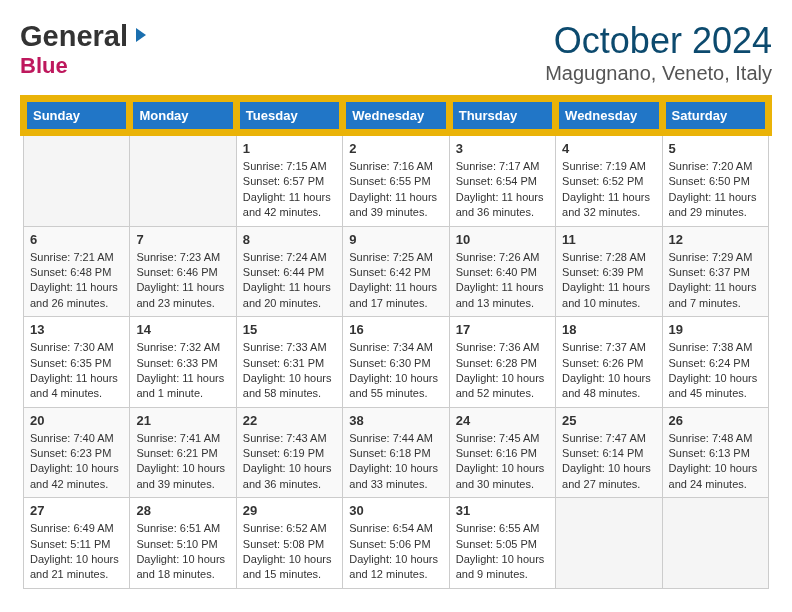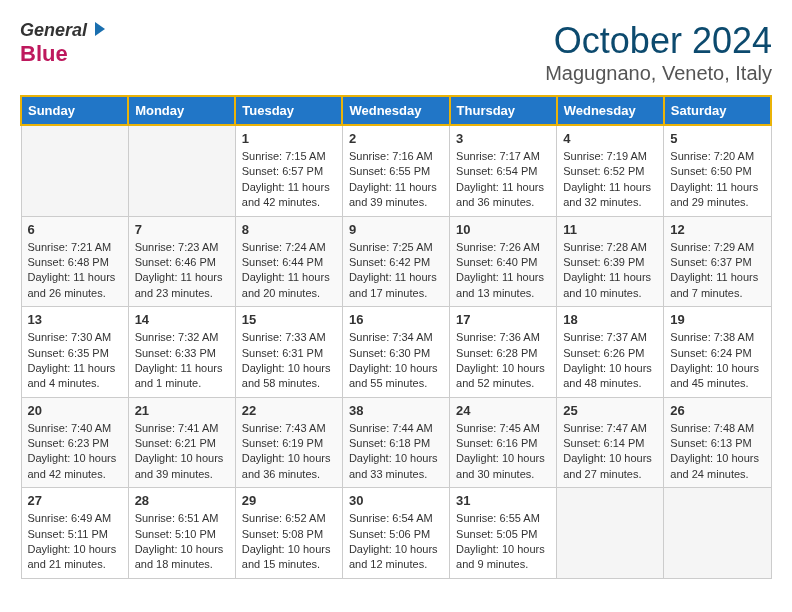--- a/index.html
+++ b/index.html
@@ -15,24 +15,23 @@
       justify-content: space-between;
       align-items: flex-start;
       margin-bottom: 10px;
     }
     .logo {
       display: flex;
       flex-direction: column;
       align-items: flex-start;
     }
     .logo-general {
-      font-size: 18px;
+      font-size: 29px;
       font-weight: bold;
       color: #333;
-      font-style: italic;
     }
     .logo-blue {
       font-size: 22px;
       font-weight: bold;
       color: #be185d;
     }
     .logo-line {
       display: flex;
       align-items: center;
     }
@@ -53,21 +52,21 @@
       border-collapse: collapse;
       table-layout: fixed;
     }
     th {
       background-color: #2176c7;
       color: #fff;
       text-align: left;
       padding: 6px 6px;
       font-size: 13px;
       font-weight: bold;
-      border: 2px solid #eab308;
+      border: 7px solid #eab308;
     }
     td {
       border: 1px solid #ccc;
       vertical-align: top;
       padding: 5px 6px;
       font-size: 11px;
       color: #333;
       height: 88px;
       background: #fff;
     }

